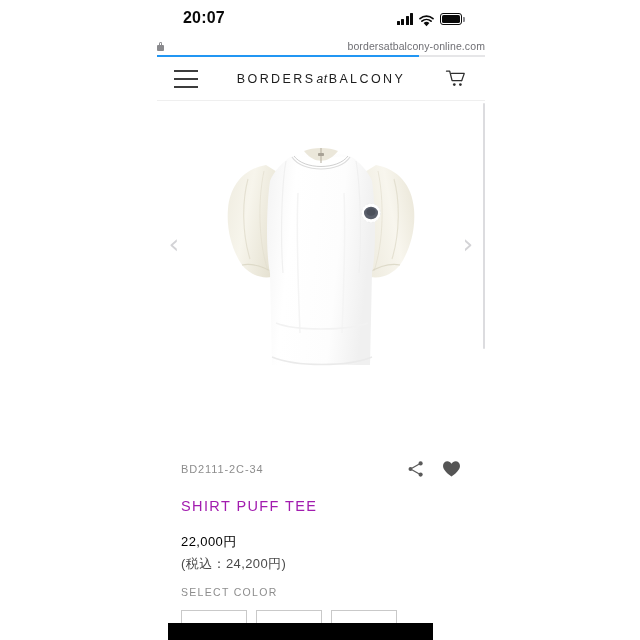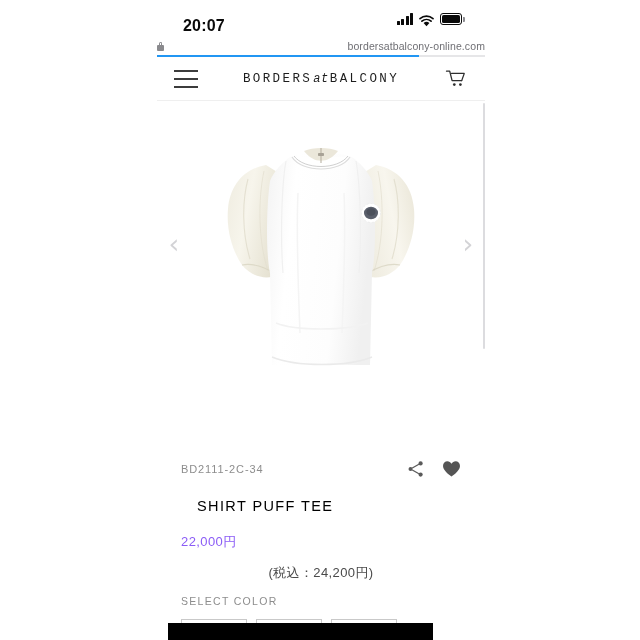--- a/index.html
+++ b/index.html
@@ -24,21 +24,21 @@
   }
 
   
   .statusbar {
     position: relative;
     height: 36px;
     width: 100%;
   }
   .status-time {
     position: absolute;
-    left: 26px; top: 17px;
+    left: 26px; top: 9px;
     font-size: 16px;
     font-weight: bold;
     color: #0a0a0a;
     letter-spacing: 0.2px;
   }
   .status-right {
     position: absolute;
     right: 20px; top: 11px;
     display: flex;
     align-items: flex-end;
@@ -133,21 +133,21 @@
   .hamburger span {
     display: block; height: 2px; width: 100%;
     background: #3c3c3c;
   }
   .brand {
     width: 100%;
     text-align: center;
     font-size: 12.5px;
     letter-spacing: 2.4px;
     color: #1d1d1d;
-    font-family: Liberation Mono, monospace;
+    font-family: Liberation Sans, sans-serif;
     white-space: nowrap;
   }
   .brand .at {
     font-style: italic;
     letter-spacing: 0.6px;
     font-size: 12px;
     padding: 0 1px;
   }
   .cart {
     position: absolute;
@@ -214,35 +214,33 @@
   .icon-group {
     display: flex; align-items: center; gap: 17px;
   }
   .share-ico { width: 18px; height: 18px; }
   .heart-ico { width: 19px; height: 18px; }
 
   .prod-title {
     margin-top: 11px;
     font-size: 14.5px;
     letter-spacing: 1.4px;
-    color: #000000;
-    margin-left: 16px;
+    color: #a21caf;
   }
   .price-main {
     margin-top: 19px;
     font-size: 13px;
-    color: #8b5cf6;
+    color: #000000;
     letter-spacing: 0.4px;
   }
   .price-tax {
-    margin-top: 13px;
+    margin-top: 4px;
     font-size: 13px;
     color: #4a4a4a;
     letter-spacing: 0.4px;
-    text-align: center;
   }
   .select-color-label {
     margin-top: 13px;
     font-size: 10.5px;
     letter-spacing: 1.3px;
     color: #8d8d8d;
   }
   .swatches {
     margin-top: 12px;
     display: flex;

